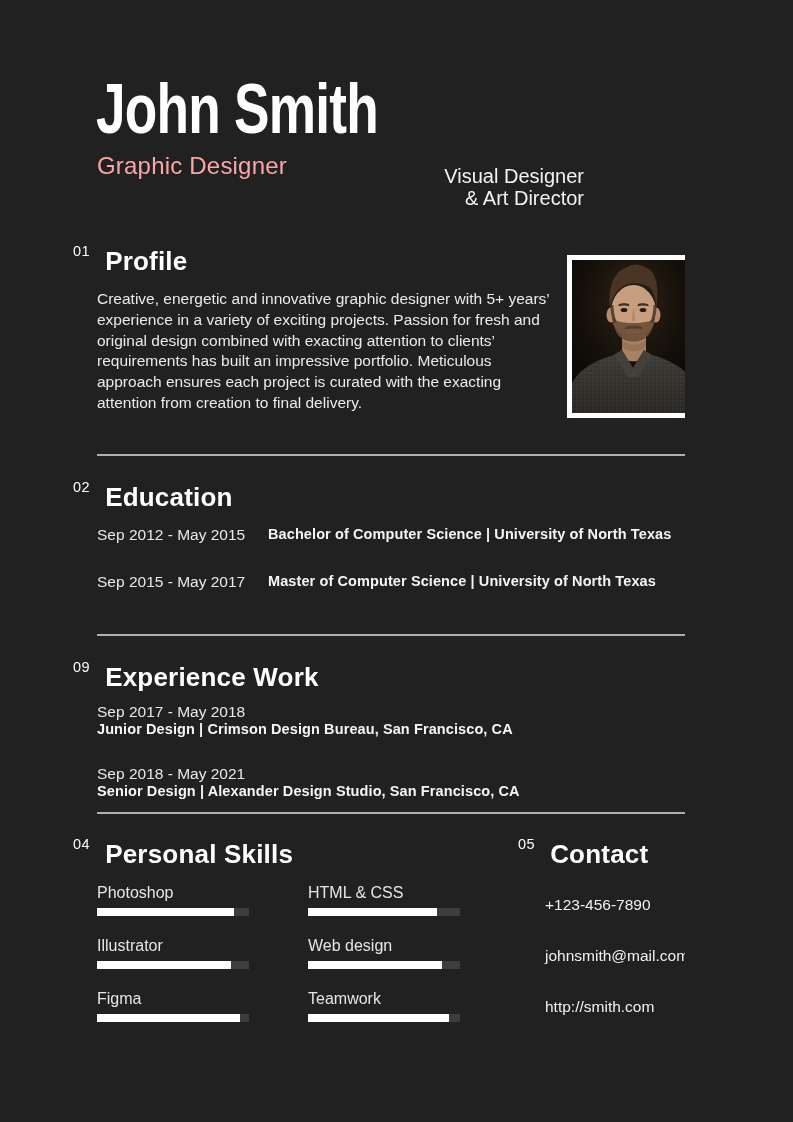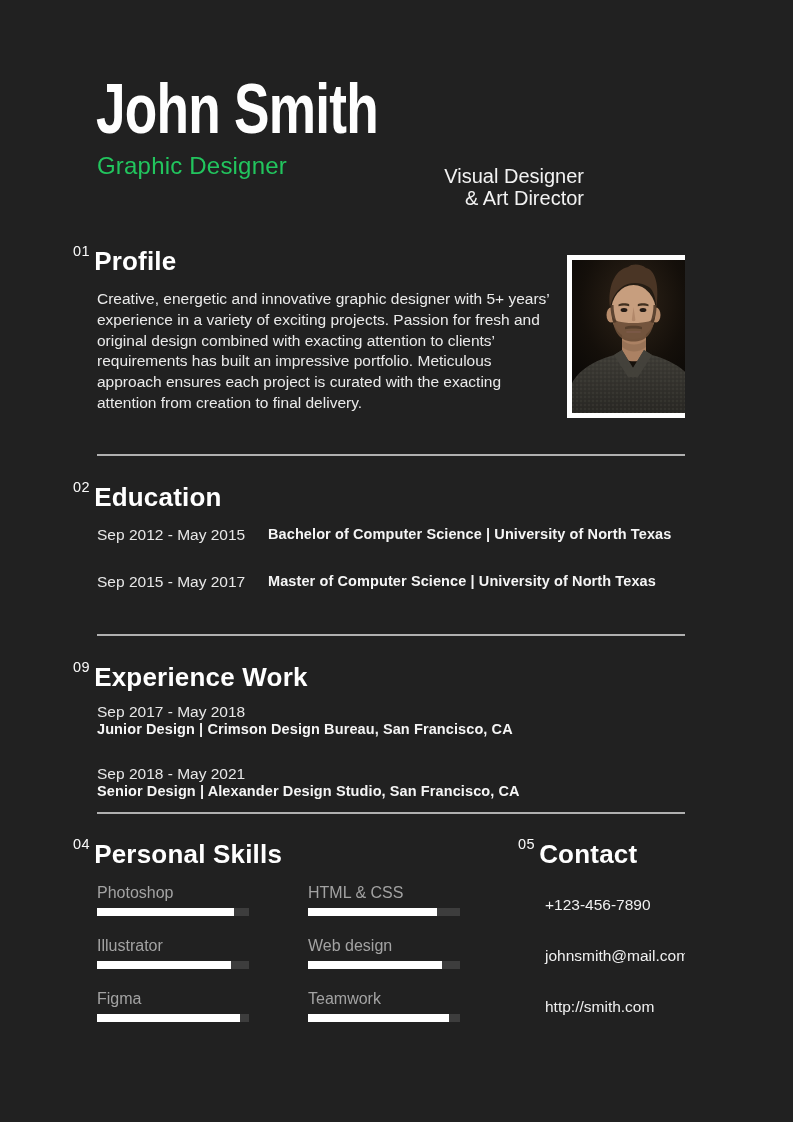--- a/index.html
+++ b/index.html
@@ -5,42 +5,42 @@
   html,body{margin:0;padding:0;background:#212121;}
   .page{
     position:relative;width:685px;height:1122px;background:#212121;
     overflow:hidden;font-family:"Liberation Sans",sans-serif;color:#ffffff;
   }
   .name{
     position:absolute;left:96px;top:74px;font-size:70px;font-weight:bold;
     letter-spacing:-1px;line-height:1;transform:scaleX(0.76);transform-origin:left top;
     color:#fefefe;white-space:nowrap;
   }
-  .subtitle{position:absolute;left:97px;top:152px;font-size:24px;color:#22c55e;letter-spacing:.2px;}
+  .subtitle{position:absolute;left:97px;top:152px;font-size:24px;color:#fca5a5;letter-spacing:.2px;}
   .tagline{position:absolute;right:101px;top:166px;text-align:right;font-size:20px;line-height:21.5px;color:#f2f2f2;}
-  .sec-head{position:absolute;display:flex;align-items:flex-start;gap:4px;}
+  .sec-head{position:absolute;display:flex;align-items:flex-start;gap:15px;}
   .sec-num{font-size:14.5px;line-height:1;letter-spacing:.5px;color:#fafafa;}
   .sec-title{font-size:26px;line-height:1;font-weight:bold;margin-top:4px;letter-spacing:.2px;white-space:nowrap;}
   .profile-body{position:absolute;left:97px;top:289px;width:455px;font-size:15.5px;line-height:20.8px;color:#eaeaea;}
   .photo-frame{
     position:absolute;left:567px;top:255px;width:132px;height:163px;
     border:5px solid #ffffff;box-sizing:border-box;background:#0a0908;
   }
   .photo-frame svg{display:block;}
   .divider{position:absolute;left:97px;width:600px;height:2px;background:#b0b0b0;}
   .rows{position:absolute;left:97px;width:645px;}
   .row{display:flex;align-items:flex-start;}
   .rows-edu .row{margin-bottom:29px;}
   .rows-exp .row{margin-bottom:28px;flex-direction:column;}
   .row-date{flex:none;width:171px;font-size:15.5px;color:#e8e8e8;}
   .row-desc{font-size:14.5px;font-weight:bold;color:#f5f5f5;letter-spacing:.1px;white-space:nowrap;}
   .skills{position:absolute;left:97px;top:883px;display:flex;gap:59px;}
   .skills-col{width:152px;}
   .skill{margin-bottom:20px;}
-  .skill-label{font-size:16px;line-height:19px;color:#a3a3a3;}
+  .skill-label{font-size:16px;line-height:19px;color:#e5e5e5;}
   .track{margin-top:6px;width:152px;height:8px;background:#3d3d3d;}
   .fill{height:100%;background:#ffffff;}
   .contact-list{position:absolute;left:545px;top:896px;}
   .contact-item{font-size:15.5px;line-height:18px;margin-bottom:33px;color:#f0f0f0;}
 </style>
 </head>
 <body>
 
 <div class="page">
 

